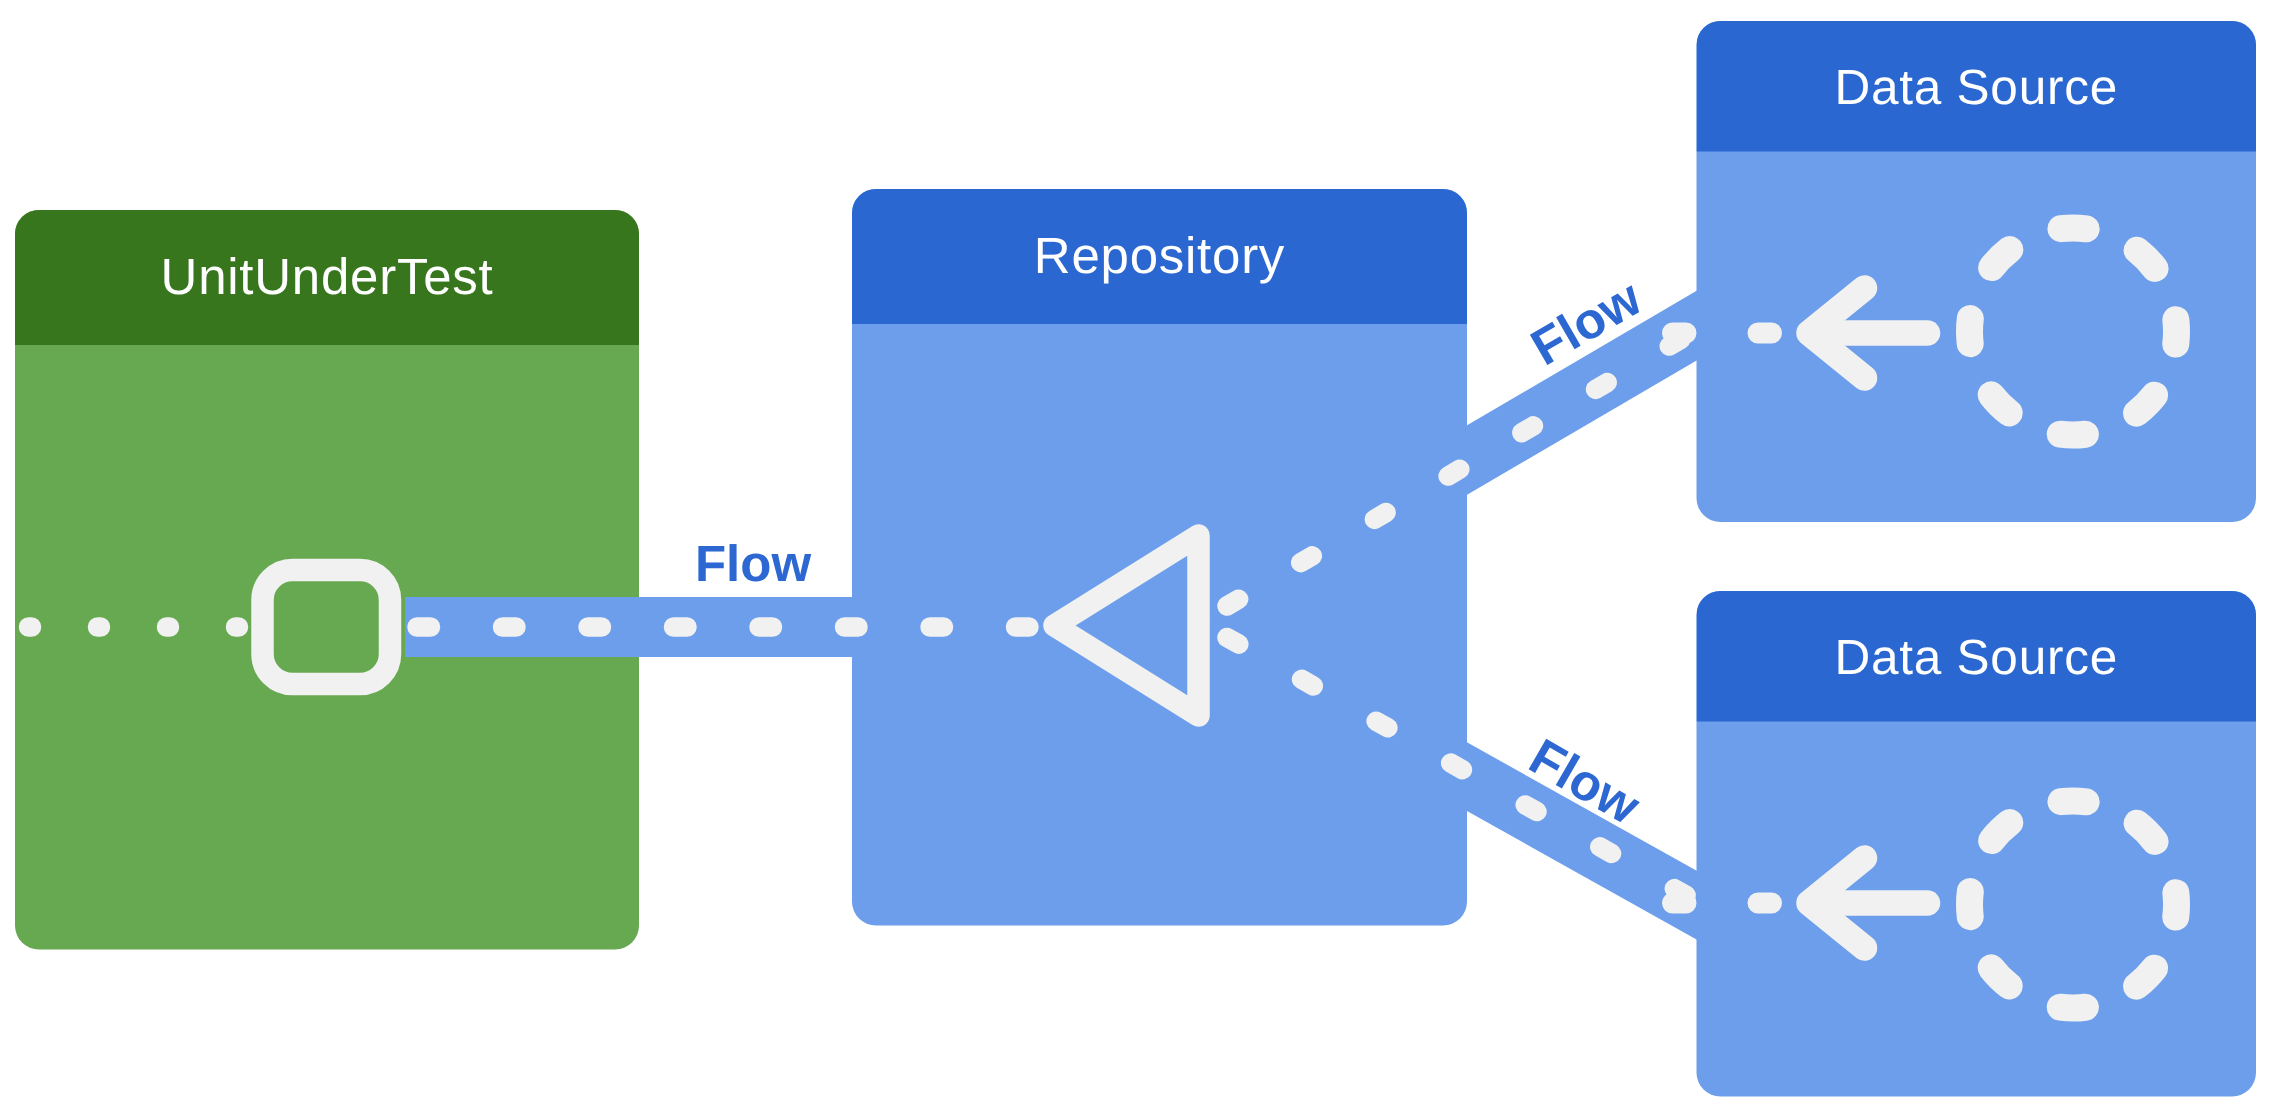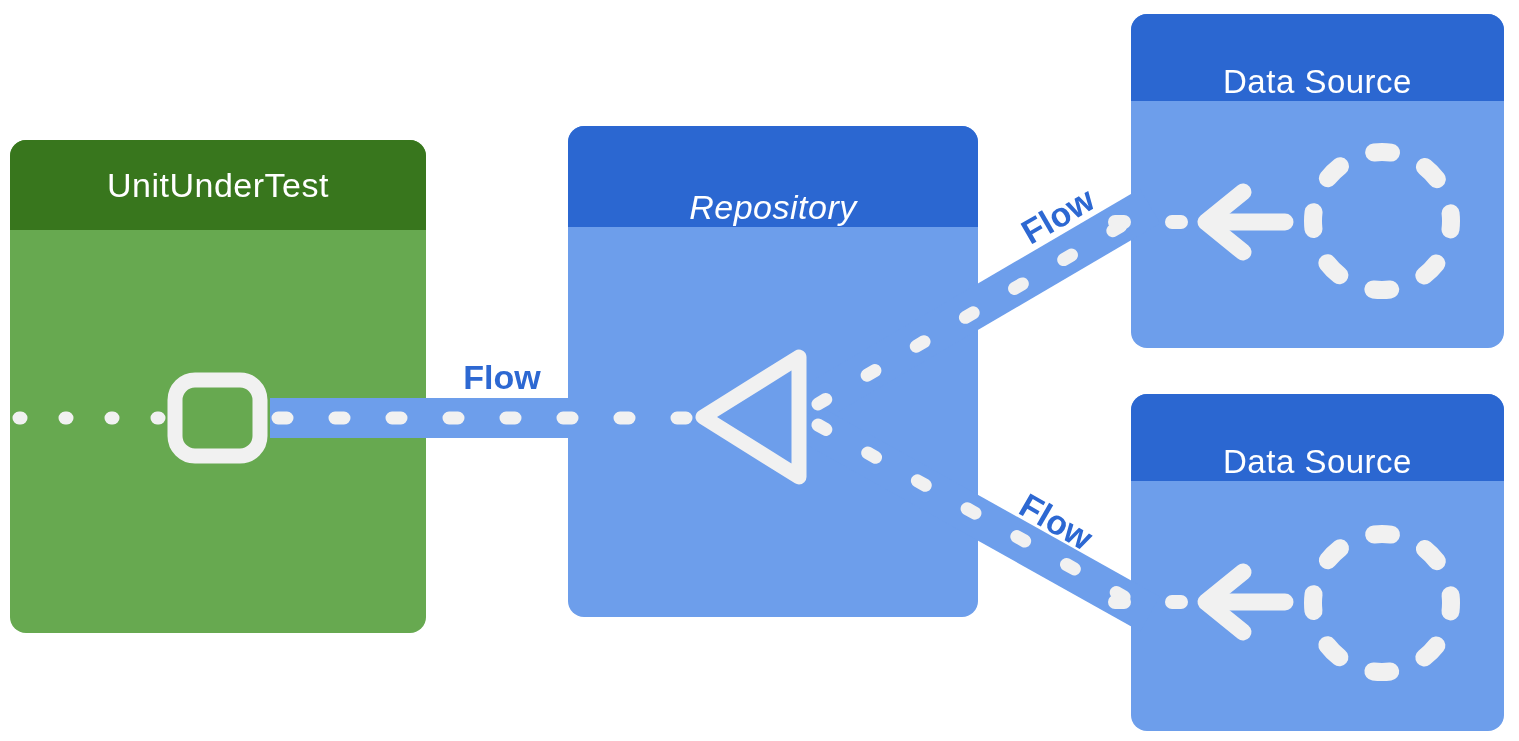--- a/index.html
+++ b/index.html
@@ -19,25 +19,25 @@
   .box .hdr {
     width:100%;
     display:flex; align-items:center; justify-content:center;
     color:#ffffff;
     font-size:33px;
     letter-spacing:0.5px;
   }
   .box-green { background:#67A950; }
   .box-green .hdr { background:#38761D; height:90px; font-size:34px; }
   .box-blue { background:#6D9EEB; }
-  .box-blue .hdr { background:#2B67D1;align-items:flex-end; }
+  .box-blue .hdr { background:#2B67D1; }
 
   #box-uut  { left:10px;   top:140px; width:416px; height:493px; }
   #box-repo { left:568px;  top:126px; width:410px; height:491px; }
-  #box-repo .hdr { height:101px; font-size:34px;font-style:italic; }
+  #box-repo .hdr { height:90px; font-size:34px; }
   #box-ds1  { left:1131px; top:14px;  width:373px; height:334px; }
   #box-ds1 .hdr { height:87px; }
   #box-ds2  { left:1131px; top:394px; width:373px; height:337px; }
   #box-ds2 .hdr { height:87px; }
 
   .overlay {
     position:absolute; left:0; top:0;
     width:1519px; height:741px;
     z-index:2;
     pointer-events:none;

